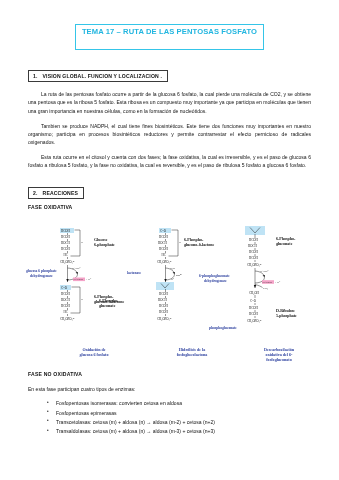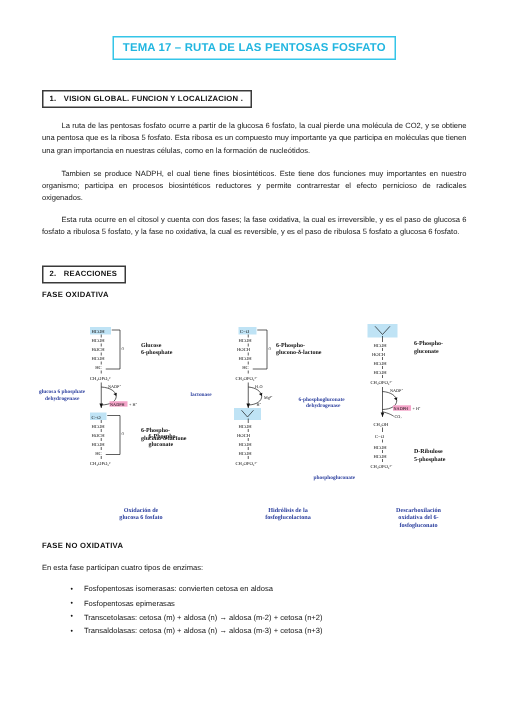--- a/index.html
+++ b/index.html
@@ -29,21 +29,21 @@
     display: flex;
     justify-content: center;
     padding-top: 24px;
   }
   .doc-title {
     border: 1px solid #35c5e8;
     color: #22b6e0;
     font-weight: bold;
     font-size: 7.6px;
     letter-spacing: 0.1px;
-    padding: 3px 6px 3px 6px;
+    padding: 3px 6px 13px 6px;
     white-space: nowrap;
     line-height: 1;
   }
 
   
   .sec-box {
     display: inline-block;
     border: 1px solid #3a3a3a;
     padding: 2.5px 5px 2.5px 4px;
     font-weight: bold;

